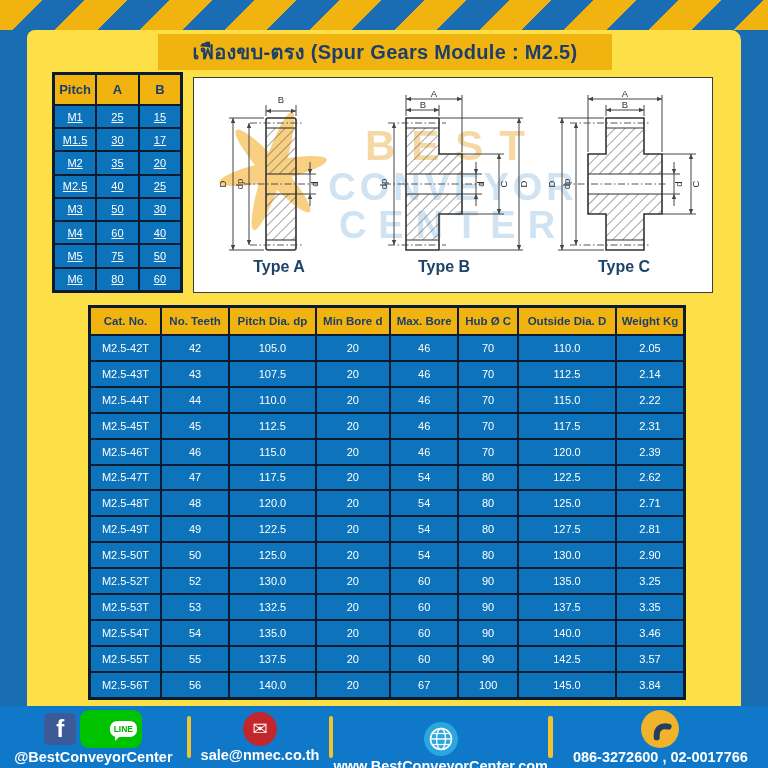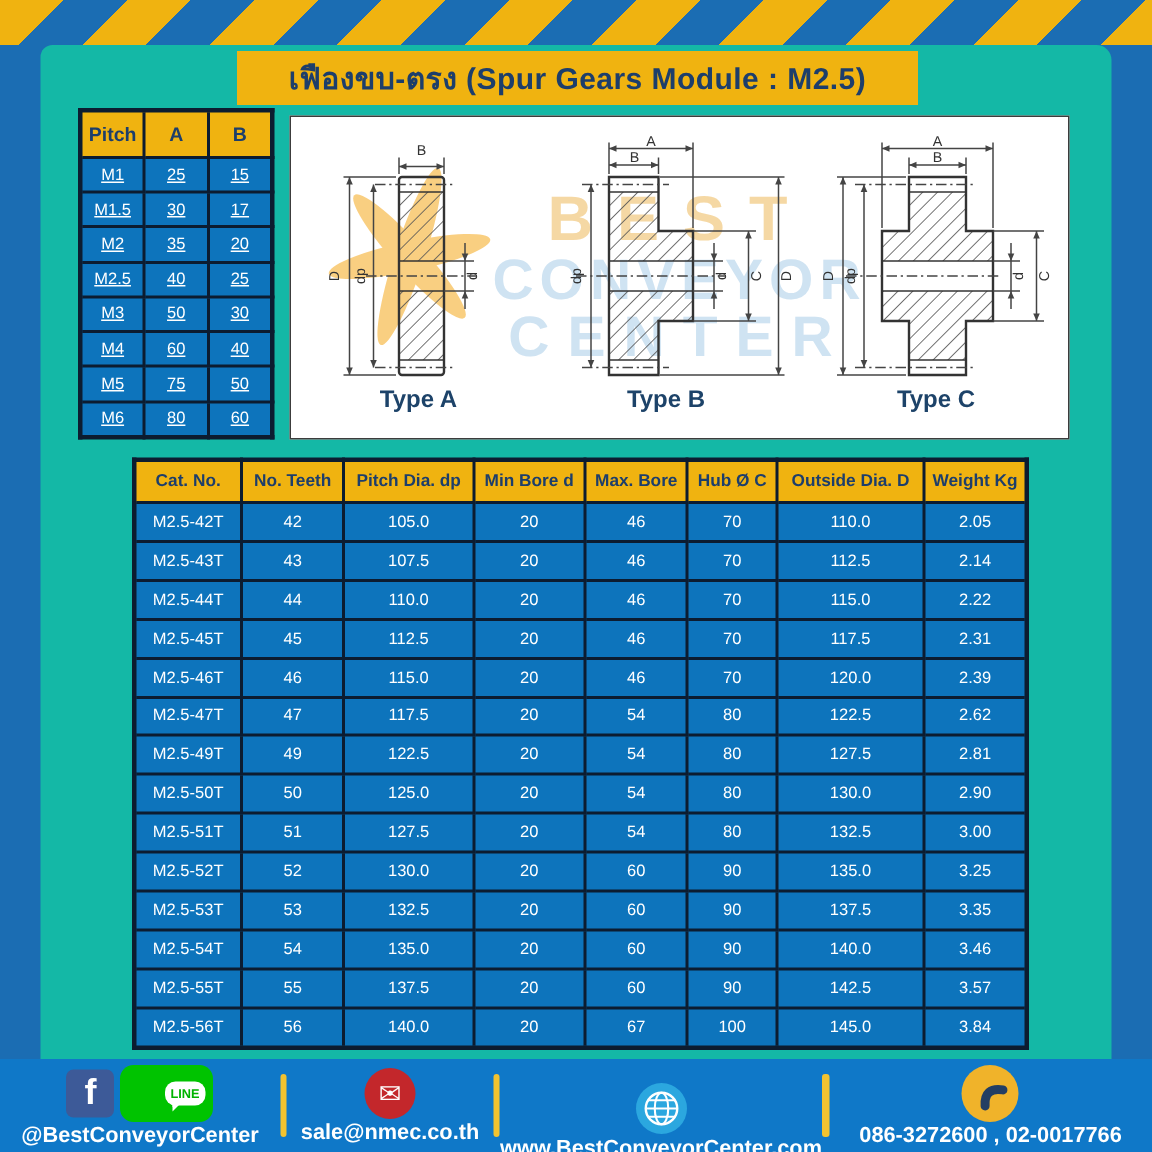--- a/index.html
+++ b/index.html
@@ -2,21 +2,21 @@
 <html><head>
 <meta charset="utf-8">
 <style>
   html,body{margin:0;padding:0;background:#15639f;}
   #page{position:relative;width:768px;height:768px;background:#1b6db3;overflow:hidden;
         font-family:"Liberation Sans",sans-serif;}
   
   .hazard{position:absolute;left:0;top:0;width:768px;height:30px;
           background:repeating-linear-gradient(135deg,#f0b310 0 30px,#1b6db3 30px 60px);}
   
-  .sheet{position:absolute;left:27px;top:30px;width:714px;height:676px;background:#14b8a6;
+  .sheet{position:absolute;left:27px;top:30px;width:714px;height:676px;background:#fde047;
          border-radius:8px 10px 0 0;}
   
   .title-bar{position:absolute;left:131px;top:4px;width:454px;height:36px;background:#f0b310;
              color:#1d3e6b;font-weight:bold;font-size:20px;display:flex;align-items:center;
              justify-content:center;letter-spacing:.3px;}
   
   table{border-collapse:collapse;table-layout:fixed;}
   .pitch-table{position:absolute;left:25px;top:42px;width:131px;height:221px;
                border:3px solid #0c1c30;}
   .pitch-table th{background:#f0b310;color:#1d3e6b;font-size:13px;font-weight:bold;height:27px;
@@ -401,48 +401,48 @@
             <td>M2.5-47T</td>
             <td>47</td>
             <td>117.5</td>
             <td>20</td>
             <td>54</td>
             <td>80</td>
             <td>122.5</td>
             <td>2.62</td>
           </tr>
           <tr>
+            <td>M2.5-48T</td>
+            <td>48</td>
+            <td>120.0</td>
+            <td>20</td>
+            <td>54</td>
+            <td>80</td>
+            <td>125.0</td>
+            <td>2.71</td>
+          </tr>
+          <tr>
             <td>M2.5-49T</td>
             <td>49</td>
             <td>122.5</td>
             <td>20</td>
             <td>54</td>
             <td>80</td>
             <td>127.5</td>
             <td>2.81</td>
           </tr>
           <tr>
             <td>M2.5-50T</td>
             <td>50</td>
             <td>125.0</td>
             <td>20</td>
             <td>54</td>
             <td>80</td>
             <td>130.0</td>
             <td>2.90</td>
-          </tr>
-          <tr>
-            <td>M2.5-51T</td>
-            <td>51</td>
-            <td>127.5</td>
-            <td>20</td>
-            <td>54</td>
-            <td>80</td>
-            <td>132.5</td>
-            <td>3.00</td>
           </tr>
           <tr>
             <td>M2.5-52T</td>
             <td>52</td>
             <td>130.0</td>
             <td>20</td>
             <td>60</td>
             <td>90</td>
             <td>135.0</td>
             <td>3.25</td>

